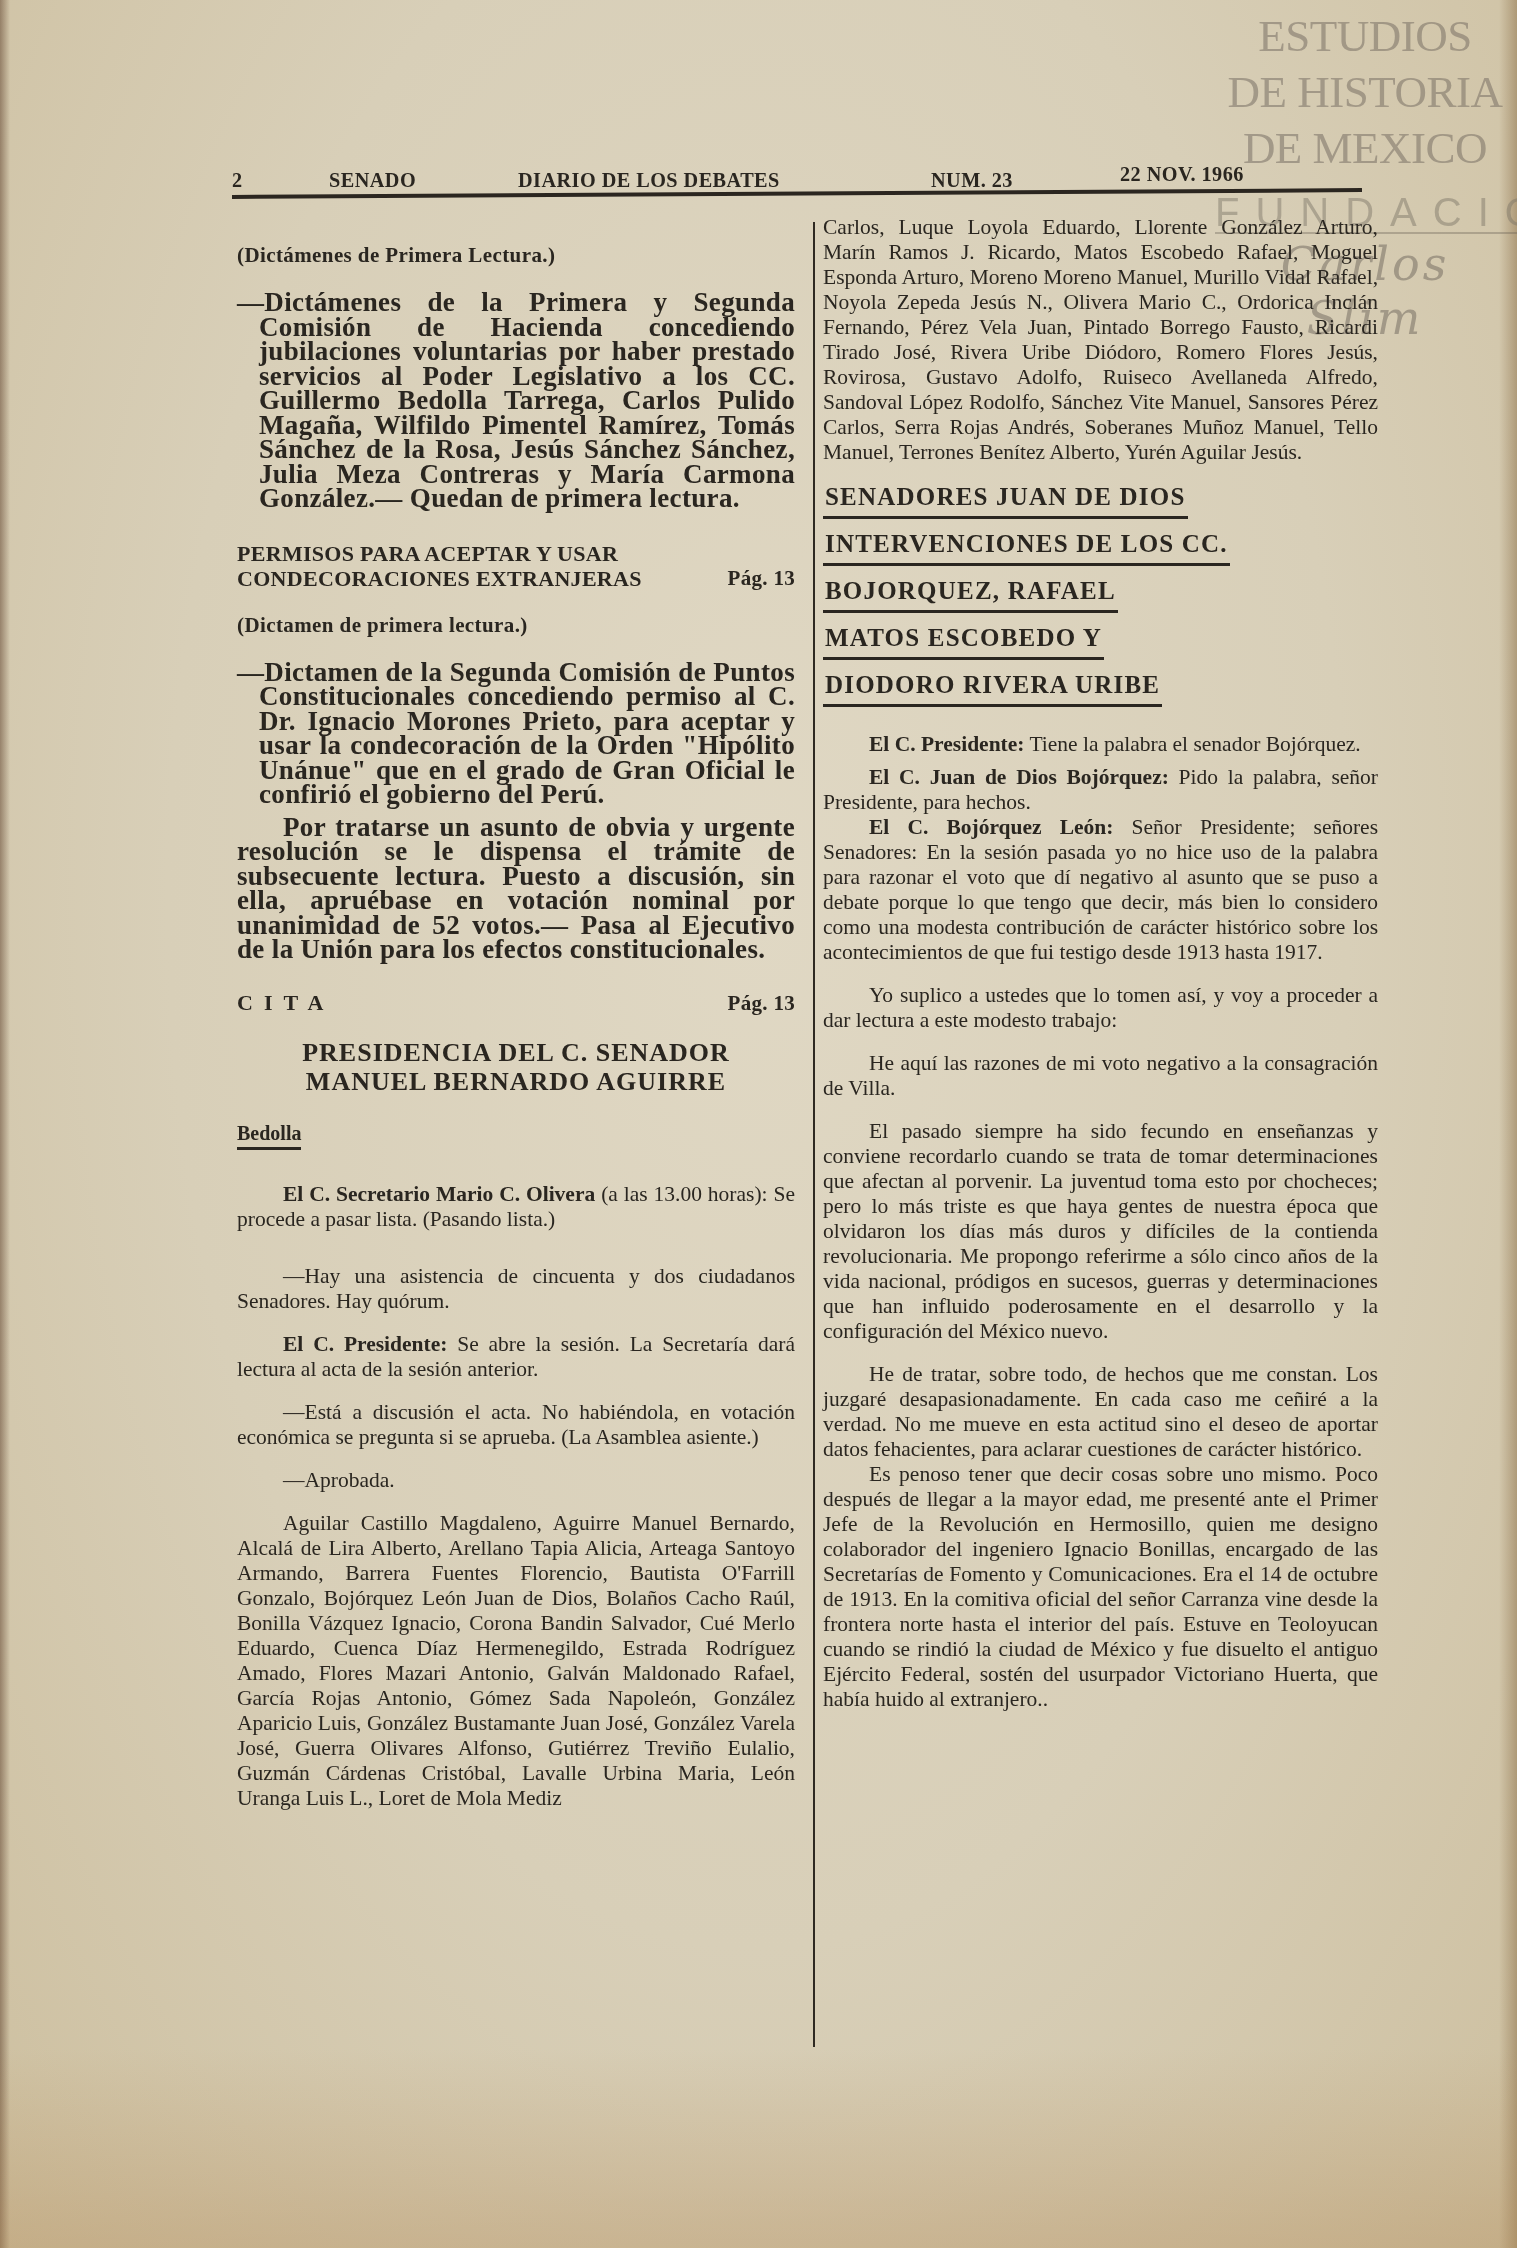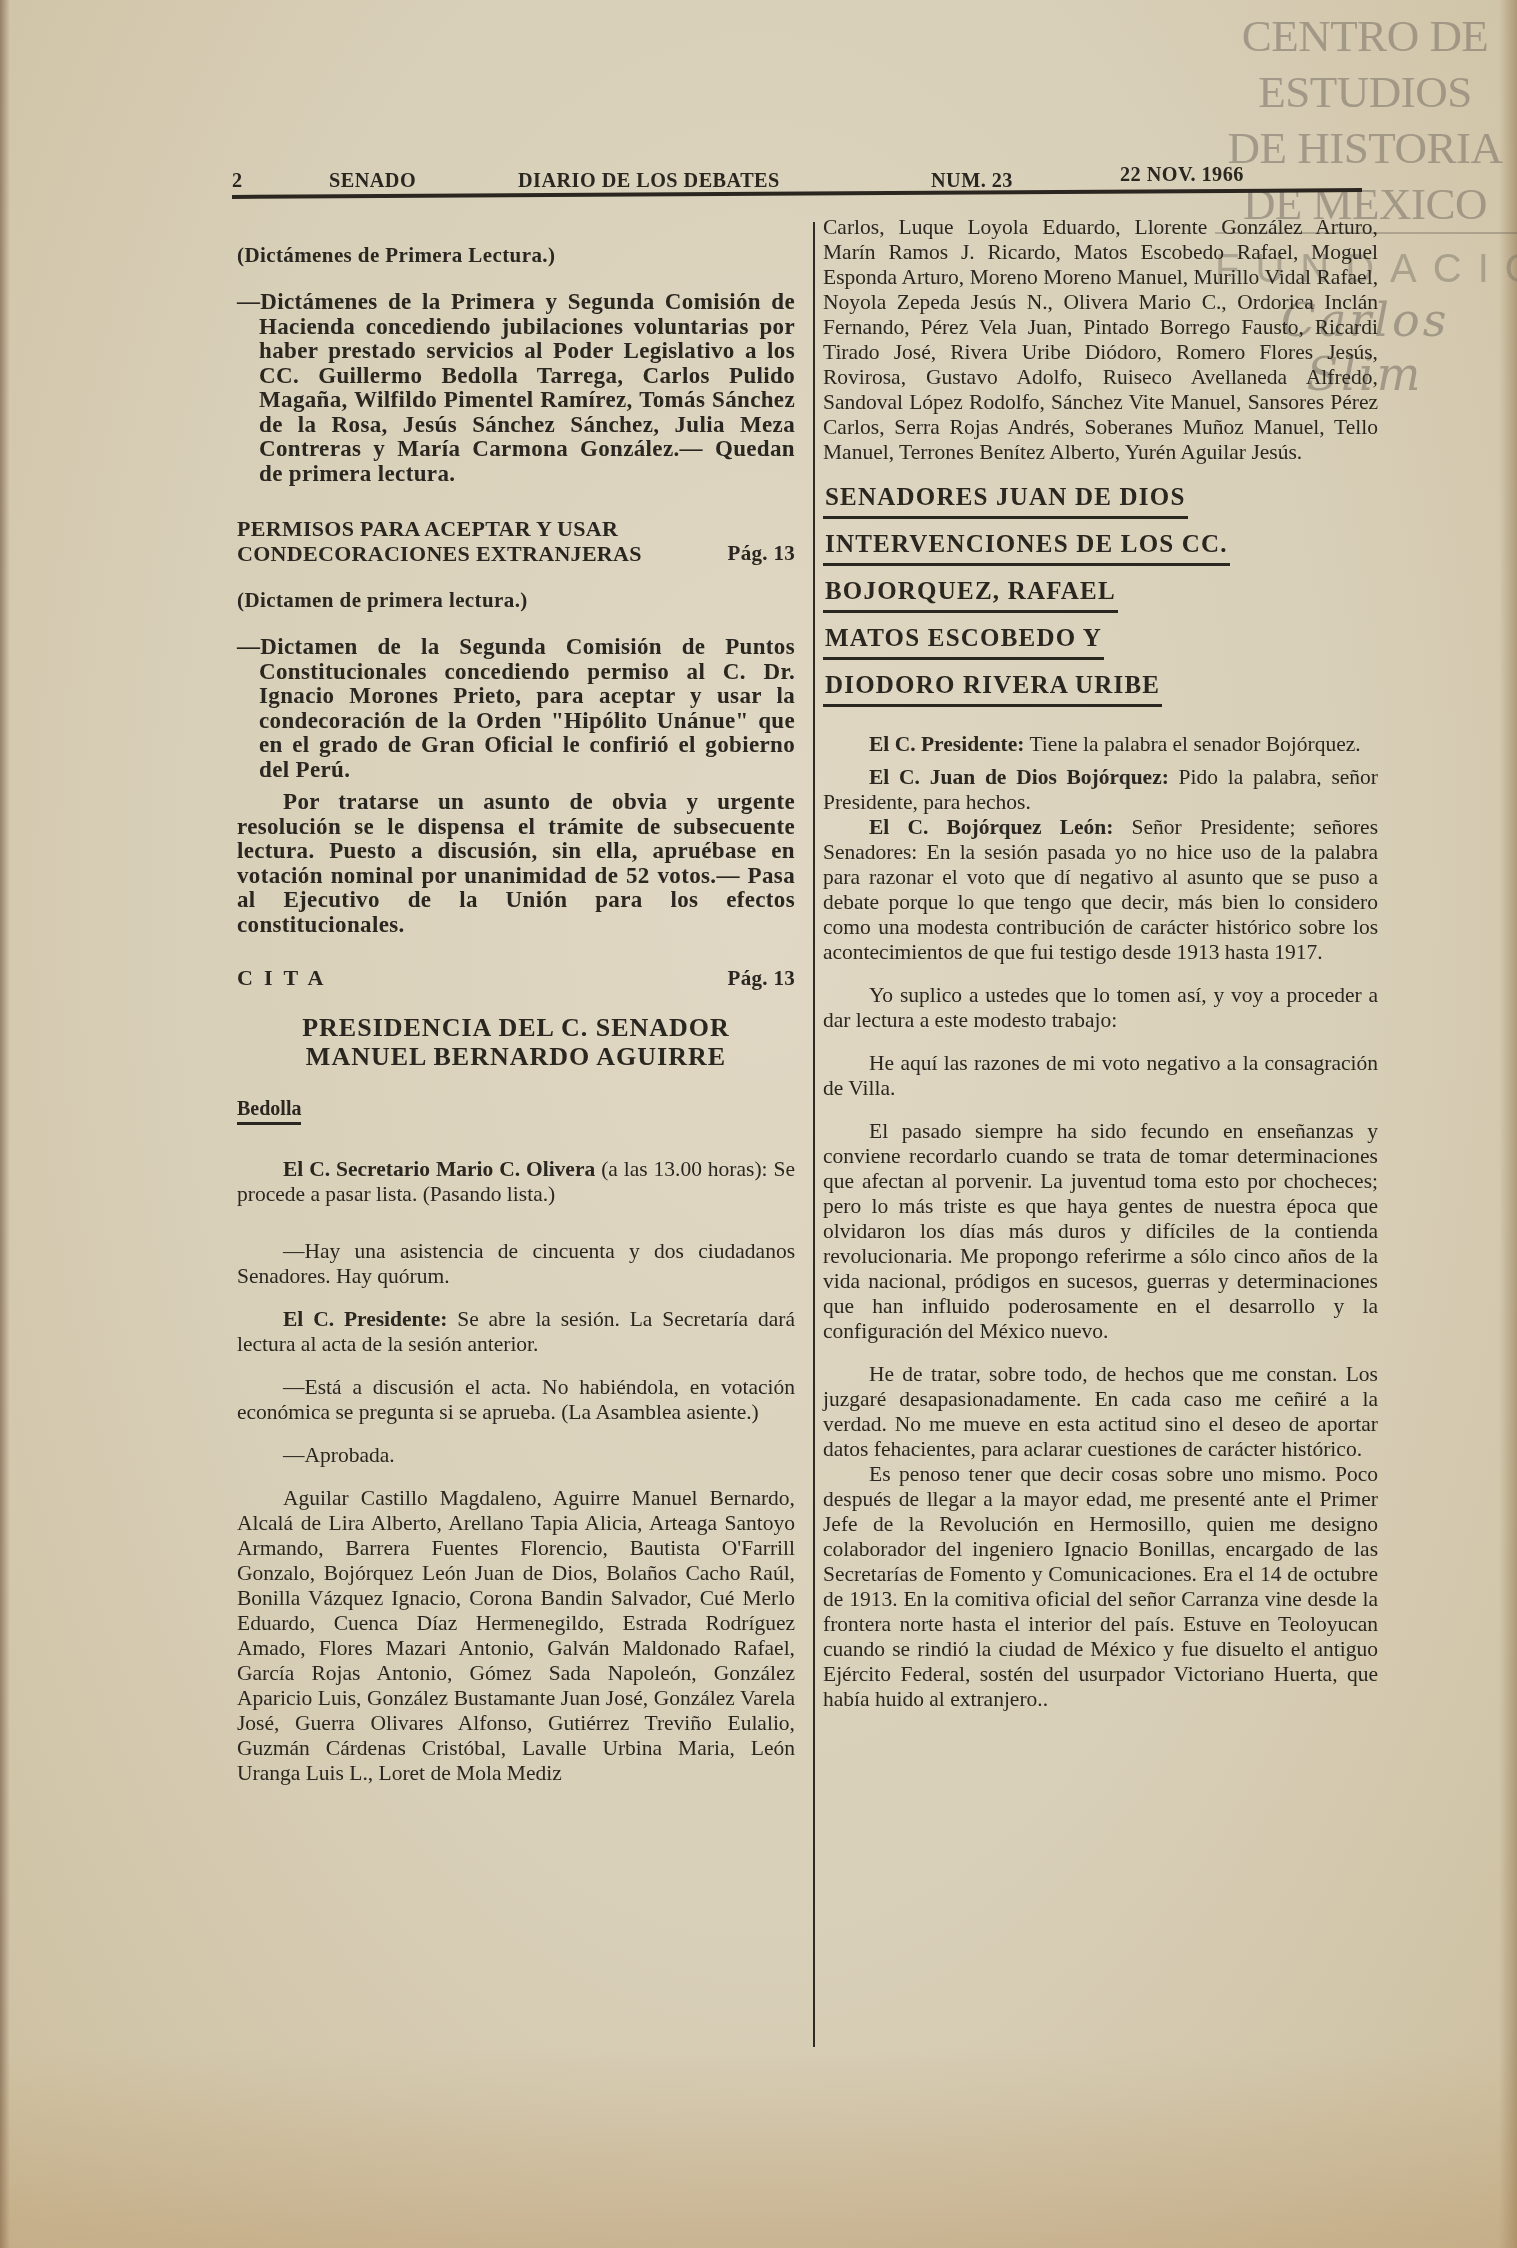--- a/index.html
+++ b/index.html
@@ -74,21 +74,21 @@
     background: #2f2a22;
   }
 
   .sec-head {
     font-weight: bold; font-size: 22px; letter-spacing: 0.3px;
     display: flex; justify-content: space-between; align-items: baseline;
     line-height: 25px;
   }
   .sec-head .pg { font-size: 21px; white-space: nowrap; }
   .subhead { font-weight: bold; margin-top: 25px; font-size: 21px; letter-spacing: 0.4px; }
-  .bold-block { font-weight: bold; font-size: 23px; letter-spacing: 0.35px; line-height: 24.5px; }
+  .bold-block { font-weight: bold; font-size: 27px; letter-spacing: 0.35px; line-height: 24.5px; }
   .dash-para { text-indent: -22px; padding-left: 22px; margin-top: 22px; }
   .indent { text-indent: 46px; }
   .gap-s { margin-top: 8px; }
   .gap-m { margin-top: 18px; }
   .gap-l { margin-top: 32px; }
 
   .cita { letter-spacing: 11px; }
   .presidencia {
     text-align: center; font-weight: bold; font-size: 26px; line-height: 29px;
     letter-spacing: 1px; margin-top: 22px;
@@ -110,21 +110,20 @@
   .interv-row { display: block; }
 </style>
 </head>
 <body>
 
 <div class="page-edge-left"></div>
 <div class="page-edge-right"></div>
 <div class="page-edge-bottom"></div>
 
 <div class="watermark">
-  <div class="wm-line">CENTRO DE</div>
   <div class="wm-line">ESTUDIOS</div>
   <div class="wm-line">DE HISTORIA</div>
   <div class="wm-line">DE MEXICO</div>
   <div class="wm-fund">FUNDACIÓN</div>
   <div class="wm-sig">Carlos Slim</div>
 </div>
 <div class="wm-band"></div>
 
 <div class="header">
   <span class="h-page">2</span>

